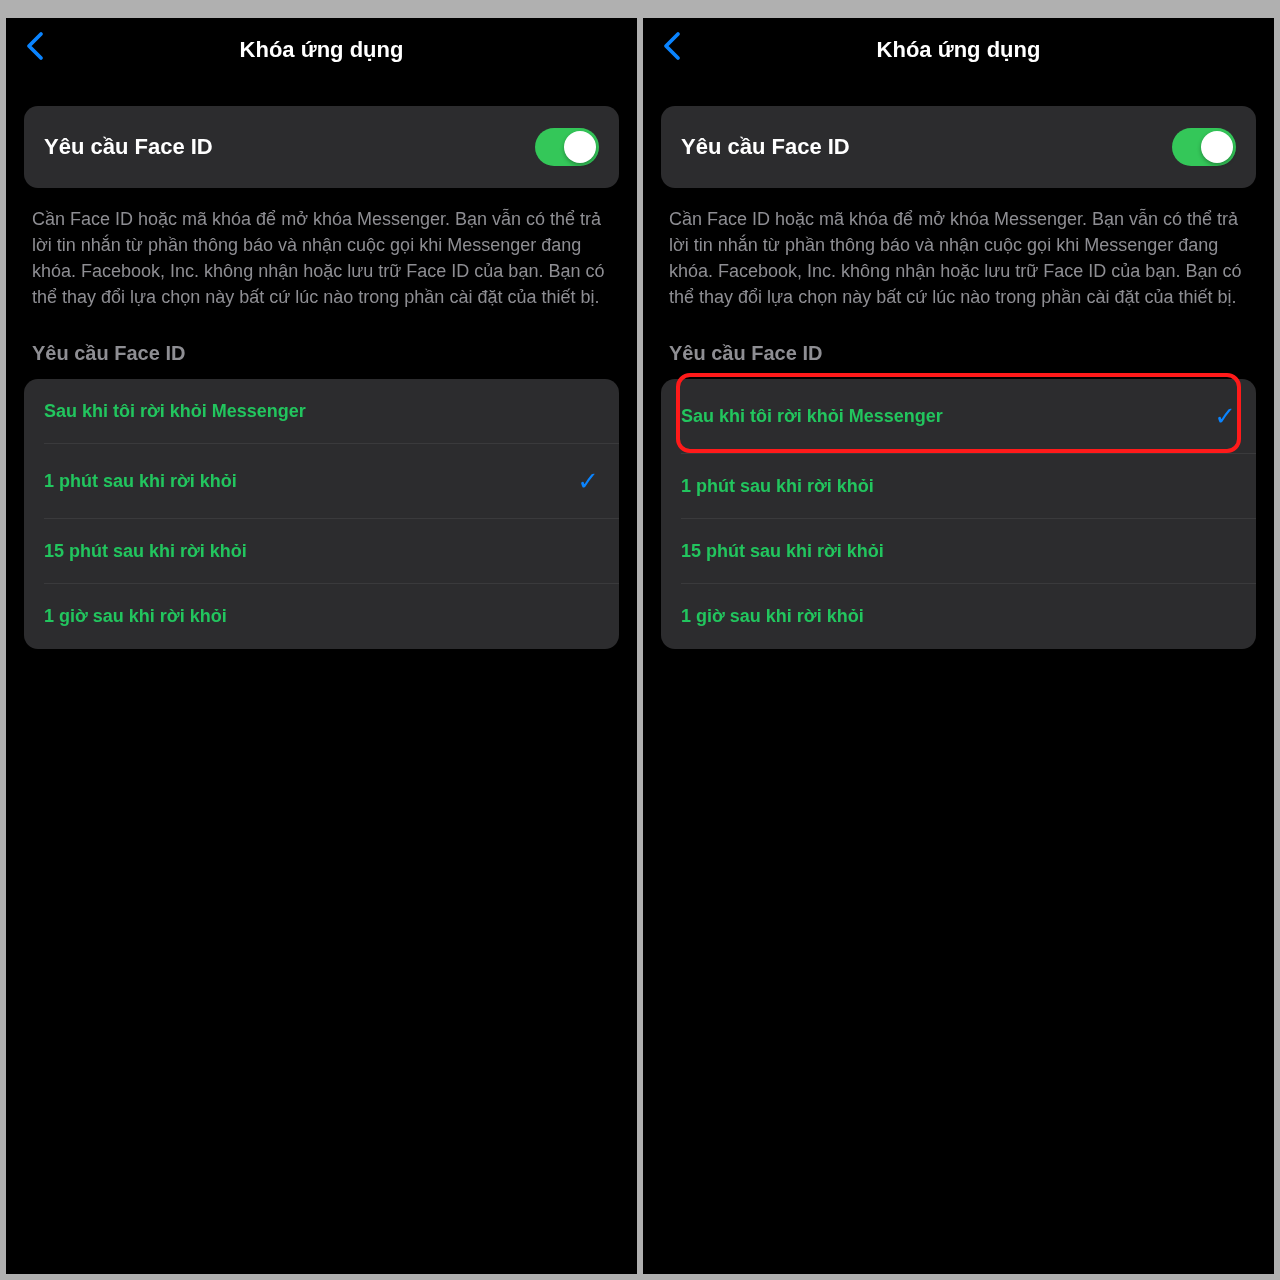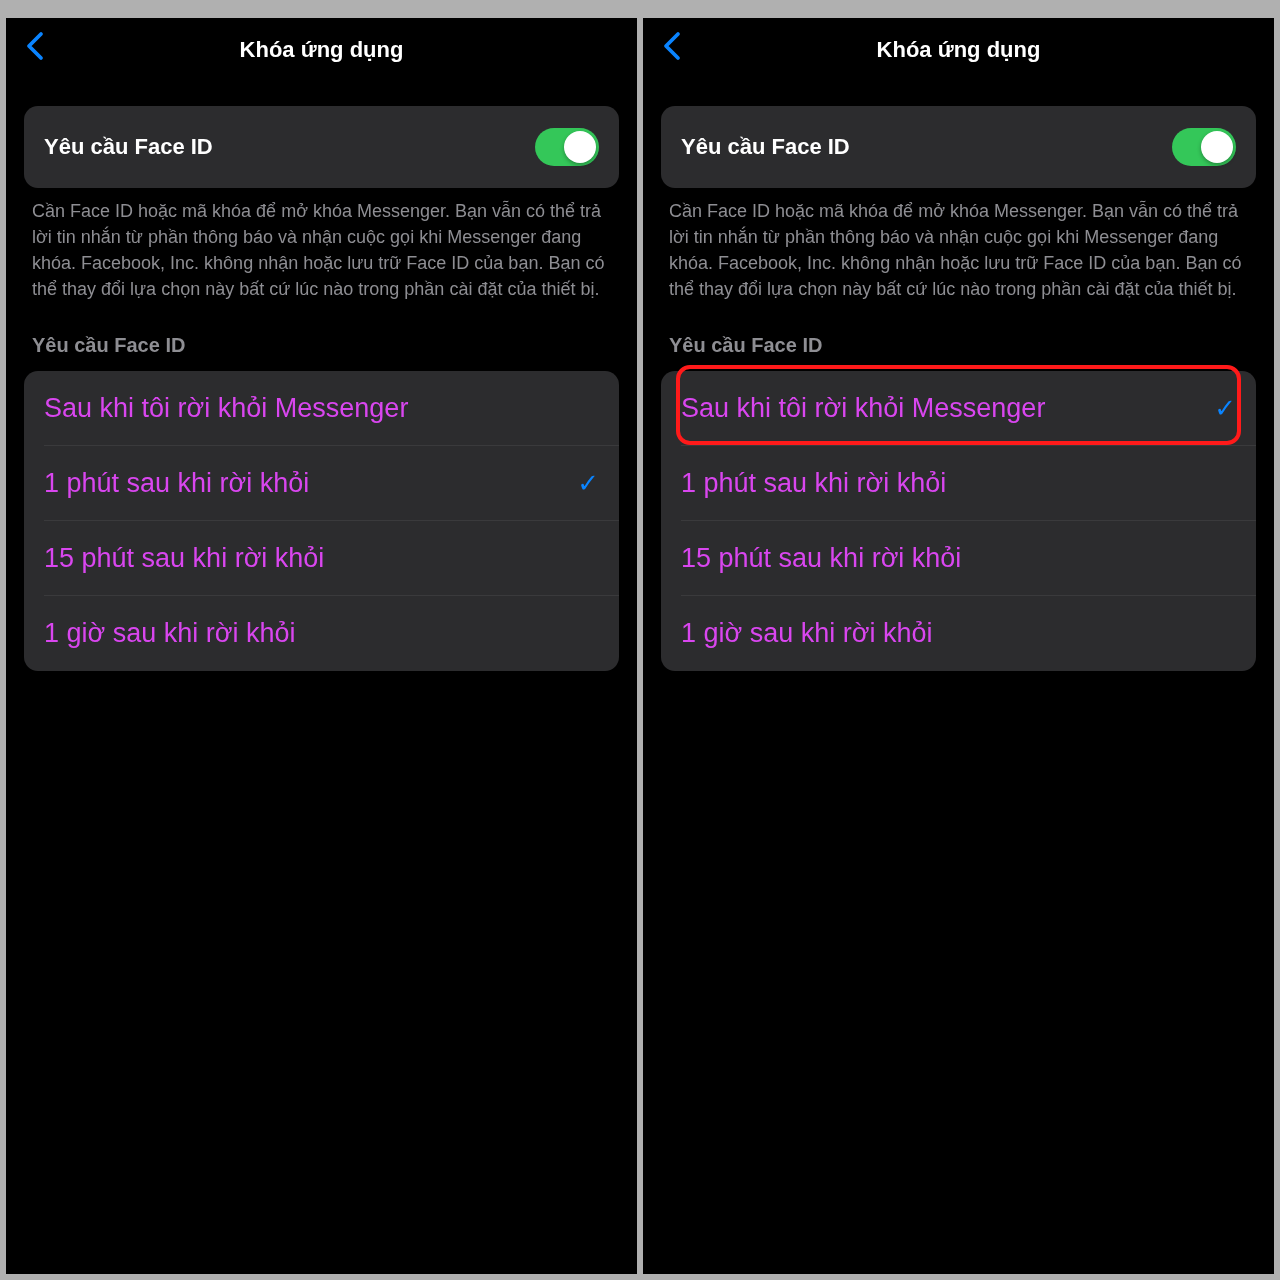--- a/index.html
+++ b/index.html
@@ -79,21 +79,21 @@
       border-radius: 50%;
       position: absolute;
       top: 3px;
       right: 3px;
       box-shadow: 0 2px 4px rgba(0,0,0,0.3);
     }
     .description {
       color: #8e8e93;
       font-size: 18px;
       line-height: 1.45;
-      padding: 10px 8px 0 8px;
+      padding: 18px 8px 0 8px;
     }
     .section-header {
       color: #8e8e93;
       font-size: 20px;
       font-weight: 600;
       padding: 32px 8px 14px 8px;
     }
     .option-list {
       background: #2c2c2e;
       border-radius: 14px;
@@ -110,23 +110,23 @@
     .option-row:not(:last-child)::after {
       content: "";
       position: absolute;
       left: 20px;
       right: 0;
       bottom: 0;
       height: 1px;
       background: #3a3a3c;
     }
     .option-label {
-      color: #d946ef;
-      font-size: 27px;
-      font-weight: 400;
+      color: #22c55e;
+      font-size: 18px;
+      font-weight: 700;
     }
     .check-icon {
       color: #0a84ff;
       font-size: 26px;
       font-weight: 400;
     }
     .highlight-box {
       position: absolute;
       border: 4px solid #ff1a1a;
       border-radius: 14px;

